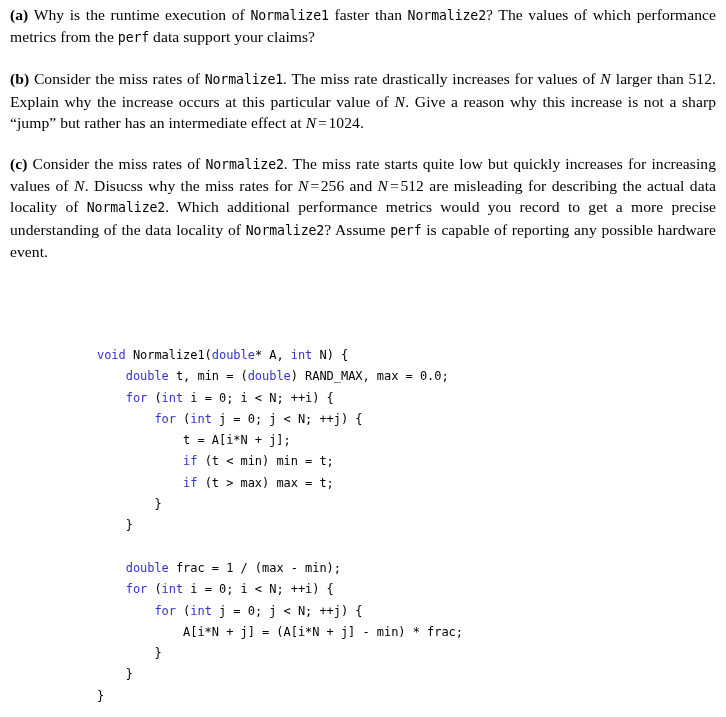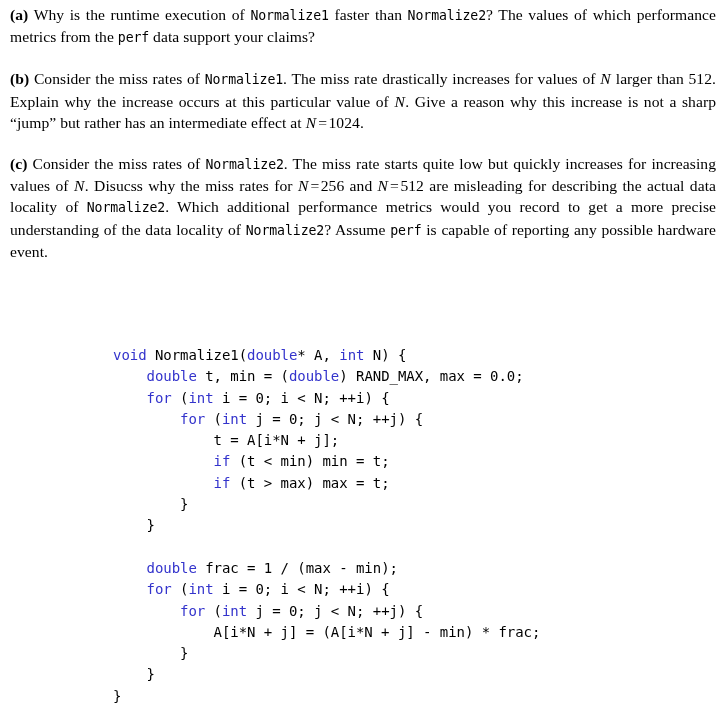--- a/index.html
+++ b/index.html
@@ -64,26 +64,25 @@
     font-family: "Liberation Serif", serif;
     padding: 0 1.5px;
   }
 
   
   .listing {
     position: absolute;
     left: 97px;
     top: 345px;
     font-family: "DejaVu Sans Mono", monospace;
-    font-size: 14px;
+    font-size: 12px;
     line-height: 21.3px;
     white-space: pre;
     color: #000000;
     letter-spacing: -0.05px;
-    margin-left: 16px;
   }
   .listing .ln {
     display: block;
     height: 21.3px;
   }
   .kw { color: #3333cc; }
   .blank { display: block; height: 21.3px; }
 </style>
 </head>
 <body>

